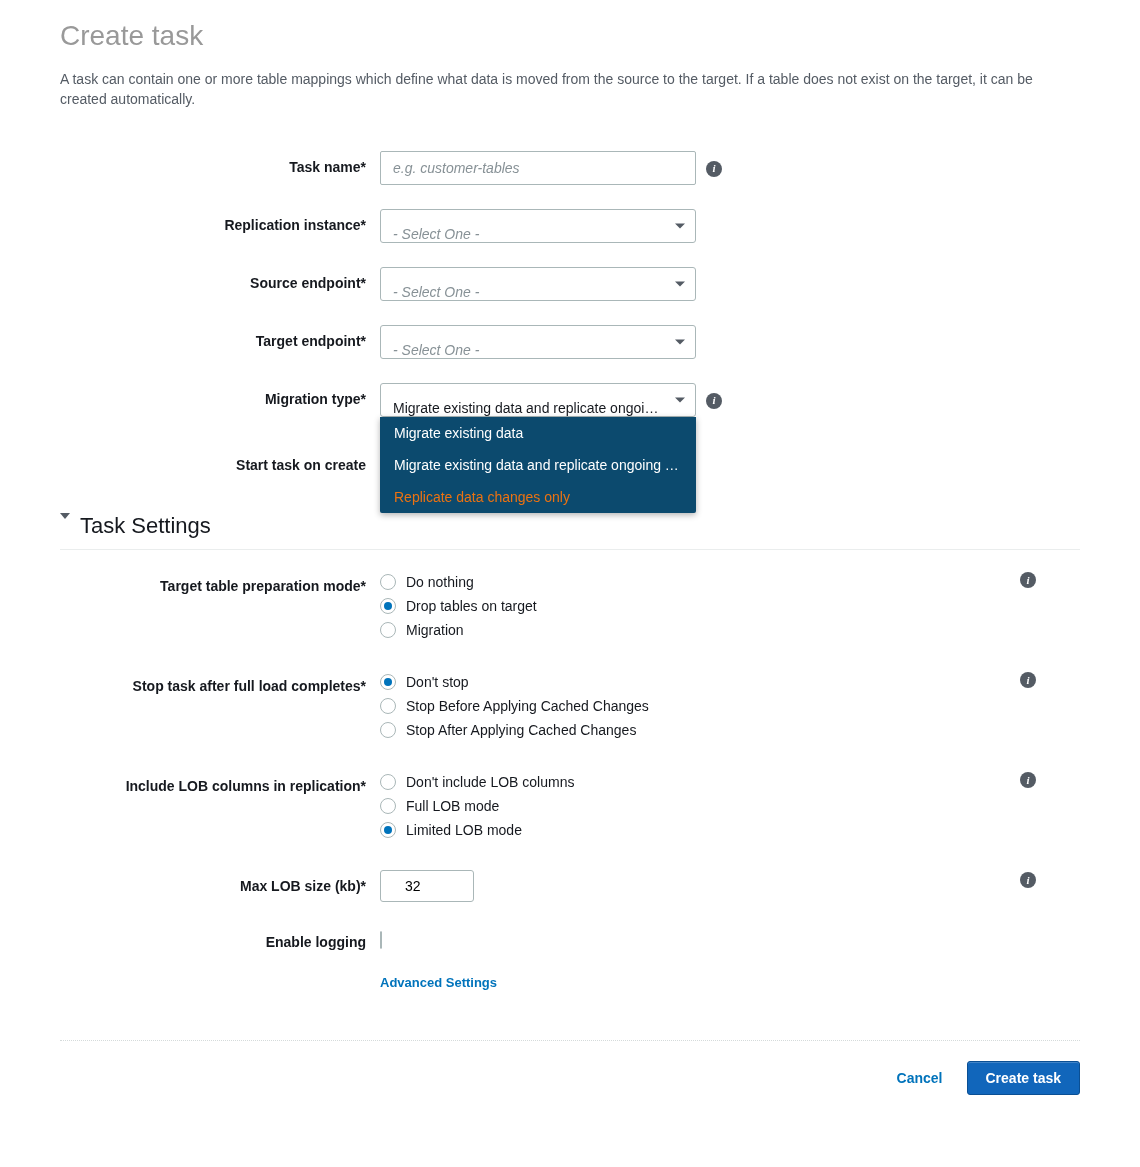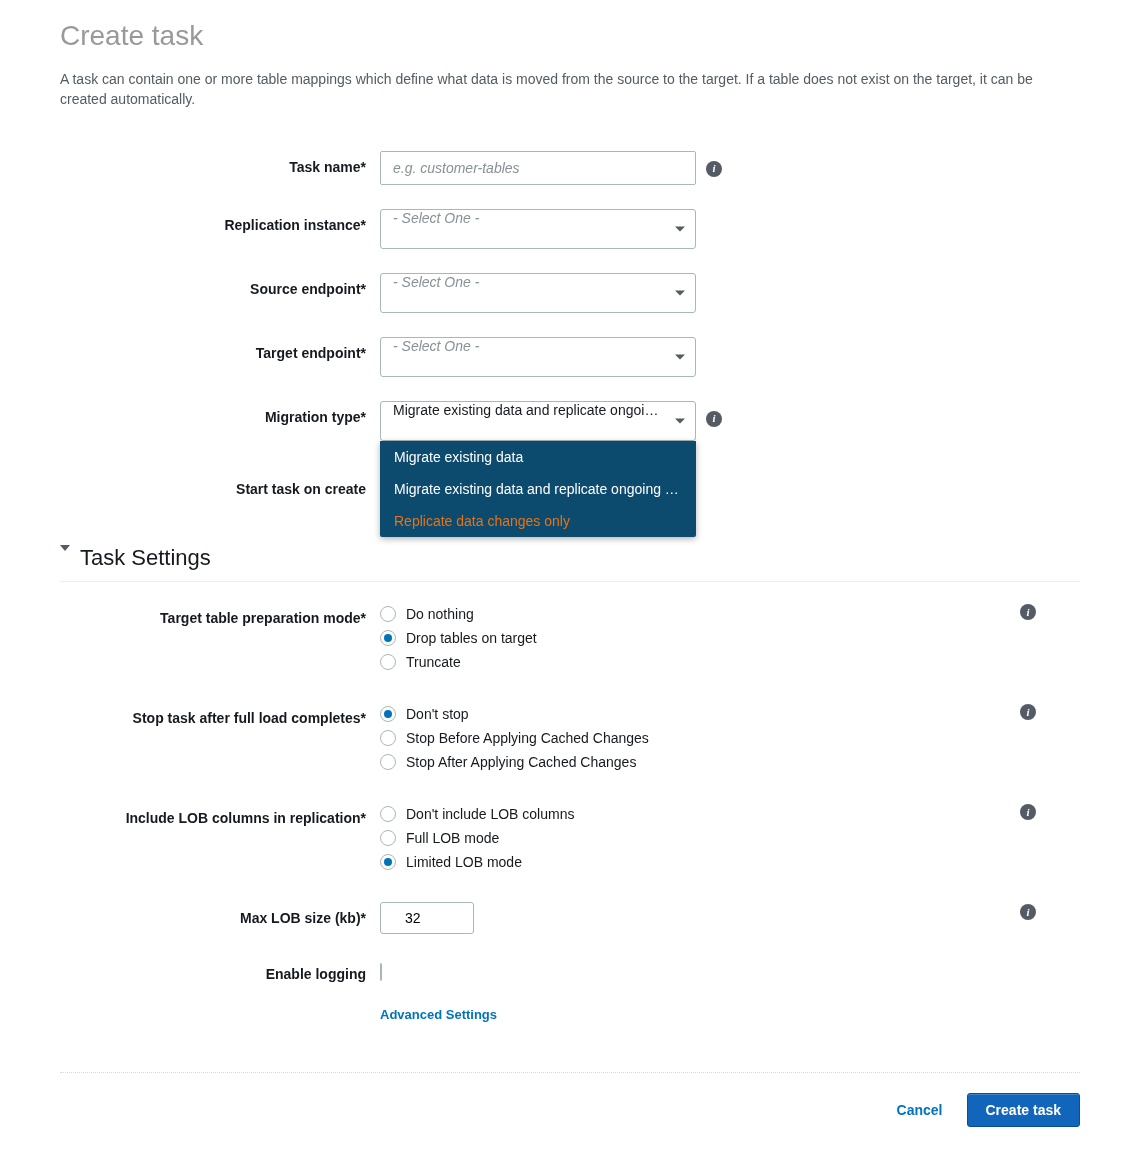--- a/index.html
+++ b/index.html
@@ -54,30 +54,30 @@
     padding: 0 12px;
     font-size: 14px;
     color: #16191f;
   }
   input[type=text].text-input::placeholder {
     color: #879196;
     font-style: italic;
   }
   .select-box {
     width: 100%;
-    height: 40px;
+    height: 34px;
     border: 1px solid #aab7b8;
     border-radius: 3px;
     padding: 0 30px 0 12px;
     font-size: 14px;
     color: #879196;
     font-style: italic;
     background: #fff;
     display: flex;
-    align-items: flex-start;
+    align-items: flex-end;
     position: relative;
     cursor: pointer;
     white-space: nowrap;
     overflow: hidden;
     text-overflow: ellipsis;
   }
   .select-box.has-value { color: #16191f; font-style: normal; }
   .caret-down {
     position: absolute;
     right: 10px;
@@ -259,21 +259,21 @@
     </div>
     <div class="dropdown-menu">
       <div class="dropdown-item">Migrate existing data</div>
       <div class="dropdown-item">Migrate existing data and replicate ongoing ch…</div>
       <div class="dropdown-item active">Replicate data changes only</div>
     </div>
   </div>
   <div class="form-extra"><span class="info-icon"></span></div>
 </div>
 
-<div class="form-row" style="margin-top:-64px; margin-bottom:40px; position:relative; z-index:-1;flex-direction:column;">
+<div class="form-row" style="margin-top:-64px; margin-bottom:40px; position:relative; z-index:-1;">
   <div class="form-label">Start task on create</div>
   <div class="form-control-wrap"></div>
   <div class="form-extra"></div>
 </div>
 
 <div class="section-header">
   <span class="triangle-toggle"></span>
   <span>Task Settings</span>
 </div>
 <hr class="section-divider">
@@ -284,21 +284,21 @@
     <div class="radio-row">
       <span class="radio"></span>
       <span class="radio-label">Do nothing</span>
     </div>
     <div class="radio-row">
       <span class="radio selected"></span>
       <span class="radio-label">Drop tables on target</span>
     </div>
     <div class="radio-row">
       <span class="radio"></span>
-      <span class="radio-label">Truncate</span>
+      <span class="radio-label">Migration</span>
     </div>
   </div>
   <div class="info-col-right">
       <span class="info-icon"></span>
     </div>
 </div>
 
 <div class="form-row" style="margin-top:20px">
   <div class="form-label">Stop task after full load completes*</div>
   <div class="form-control-wrap radio-group">

